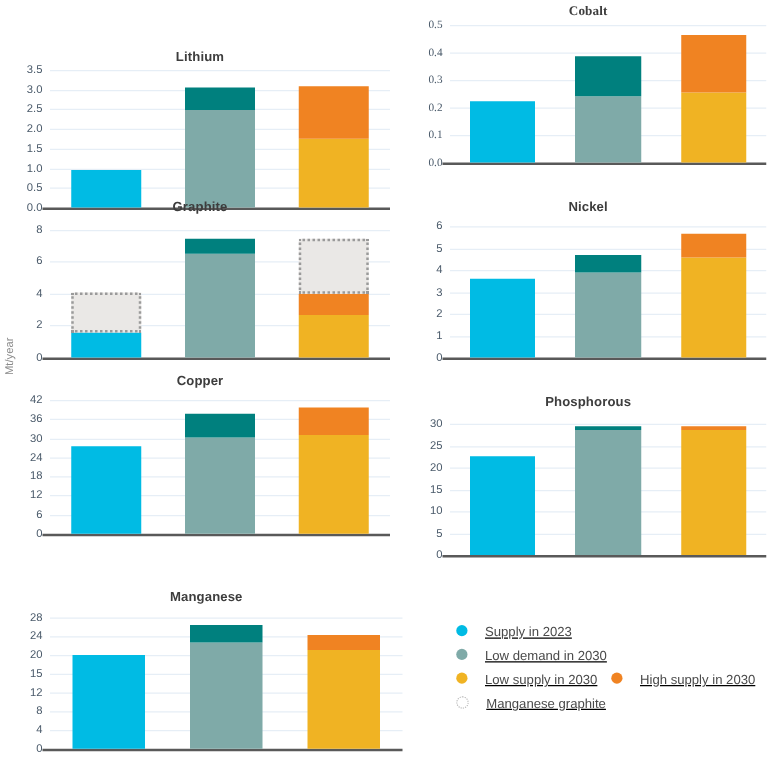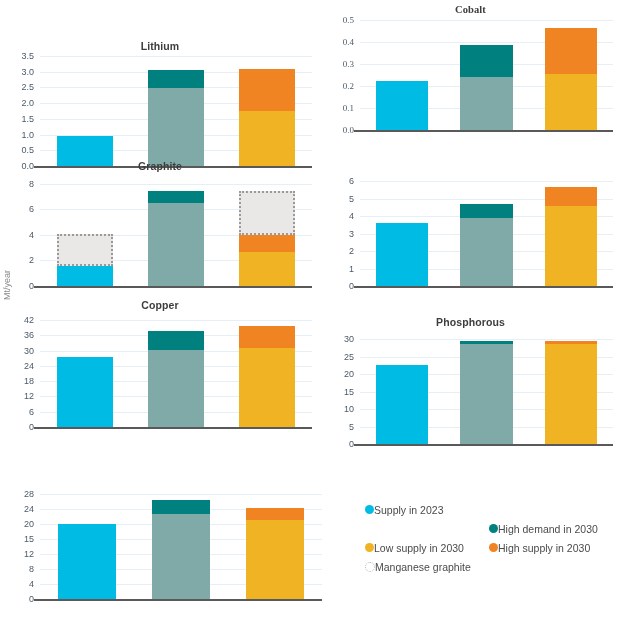--- a/index.html
+++ b/index.html
@@ -47,21 +47,21 @@
   .ylabel{
     position:absolute;left:2px;top:300px;
     font-size:9px;color:#8a8a8a;
     transform:rotate(-90deg);transform-origin:left top;
     white-space:nowrap;
   }
 
   
   .legend{position:absolute;left:365px;top:500px;width:250px;}
   .legend-row{position:relative;height:19px;}
-  .legend-item{position:absolute;display:flex;align-items:center;gap:0;height:19px;}
+  .legend-item{position:absolute;display:flex;gap:14px;height:19px;text-decoration:underline;}
   .legend-item.col1{left:0;}
   .legend-item.col2{left:124px;}
   .dot{
     width:9px;height:9px;border-radius:50%;flex:0 0 9px;display:block;
   }
   .dot.hollow{
     background:transparent;border:1.6px dotted #b5b5b5;box-sizing:border-box;
     width:10px;height:10px;flex:0 0 10px;
   }
   .legend-label{font-size:10.5px;color:#4a4a4a;line-height:12px;white-space:nowrap;}
@@ -164,20 +164,21 @@
           <div class="barslot" style="left: 198.56px; width: 56.2133px;">
             <div class="seg" style="bottom: 0px; height: 33.8953px; background: rgb(240, 179, 35);"></div>
             <div class="seg" style="bottom: 33.8953px; height: 17.2674px; background: rgb(240, 131, 34);"></div>
             <div class="synbox" style="bottom: 51.1628px; height: 44.1279px; background: rgb(234, 232, 230); border-color: rgb(154, 154, 154);"></div>
           </div>
         </div>
       </div>
   </div>
 
   <div class="panel" id="panel-3" style="left:320px;top:160px;width:301px;height:150px;">
+    <div class="panel-title">Nickel</div>
     <div class="plot">
         <div class="axis-area">
           <div class="tick" style="top: 110px; color: rgb(74, 90, 106);">0</div>
           <div class="gridline" style="top: 92.5397px; background: rgb(230, 238, 246);"></div>
           <div class="tick" style="top: 92.5397px; color: rgb(74, 90, 106);">1</div>
           <div class="gridline" style="top: 75.0794px; background: rgb(230, 238, 246);"></div>
           <div class="tick" style="top: 75.0794px; color: rgb(74, 90, 106);">2</div>
           <div class="gridline" style="top: 57.619px; background: rgb(230, 238, 246);"></div>
           <div class="tick" style="top: 57.619px; color: rgb(74, 90, 106);">3</div>
           <div class="gridline" style="top: 40.1587px; background: rgb(230, 238, 246);"></div>
@@ -264,20 +265,21 @@
           </div>
           <div class="barslot" style="left: 184.69px; width: 52.2867px;">
             <div class="seg" style="bottom: 0px; height: 99.75px; background: rgb(240, 179, 35);"></div>
             <div class="seg" style="bottom: 99.75px; height: 2.975px; background: rgb(240, 131, 34);"></div>
           </div>
         </div>
       </div>
   </div>
 
   <div class="panel" id="panel-6" style="left:0px;top:472px;width:330px;height:151px;">
+    <div class="panel-title">Manganese</div>
     <div class="plot">
         <div class="axis-area">
           <div class="tick" style="top: 111px; color: rgb(74, 90, 106);">0</div>
           <div class="gridline" style="top: 95.9492px; background: rgb(230, 238, 246);"></div>
           <div class="tick" style="top: 95.9492px; color: rgb(74, 90, 106);">4</div>
           <div class="gridline" style="top: 80.8983px; background: rgb(230, 238, 246);"></div>
           <div class="tick" style="top: 80.8983px; color: rgb(74, 90, 106);">8</div>
           <div class="gridline" style="top: 65.8475px; background: rgb(230, 238, 246);"></div>
           <div class="tick" style="top: 65.8475px; color: rgb(74, 90, 106);">12</div>
           <div class="gridline" style="top: 50.7966px; background: rgb(230, 238, 246);"></div>
@@ -305,23 +307,23 @@
   </div>
 
   <div class="legend">
       <div class="legend-row">
         <div class="legend-item col1">
           <span class="dot" style="background: rgb(0, 187, 228);"></span>
           <span class="legend-label" style="color: rgb(74, 74, 74);">Supply in 2023</span>
         </div>
       </div>
       <div class="legend-row">
-        <div class="legend-item col2">
-          <span class="dot" style="background: rgb(0, 128, 126);"></span>
-          <span class="legend-label" style="color: rgb(74, 74, 74);">High demand in 2030</span>
+        <div class="legend-item col1">
+          <span class="dot" style="background: rgb(127, 170, 168);"></span>
+          <span class="legend-label" style="color: rgb(74, 74, 74);">Low demand in 2030</span>
         </div>
       </div>
       <div class="legend-row">
         <div class="legend-item col1">
           <span class="dot" style="background: rgb(240, 179, 35);"></span>
           <span class="legend-label" style="color: rgb(74, 74, 74);">Low supply in 2030</span>
         </div>
         <div class="legend-item col2">
           <span class="dot" style="background: rgb(240, 131, 34);"></span>
           <span class="legend-label" style="color: rgb(74, 74, 74);">High supply in 2030</span>

